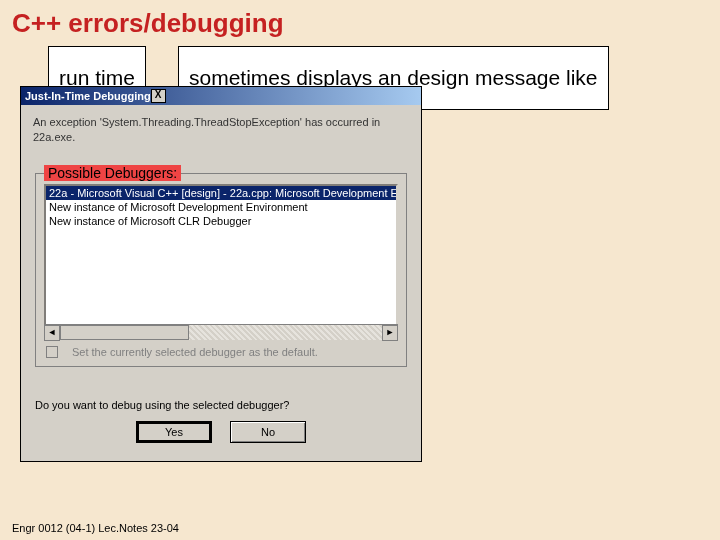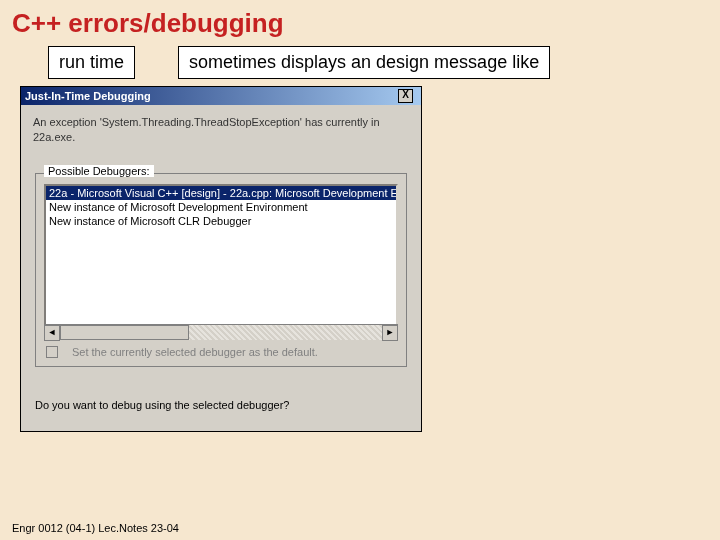--- a/index.html
+++ b/index.html
@@ -18,22 +18,22 @@
     left: 12px;
     font-size: 26px;
     font-weight: bold;
     color: #c52121;
     font-family: "Comic Sans MS", "Comic Sans", cursive, Arial;
   }
   .label-box {
     position: absolute;
     background: #fff;
     border: 1px solid #000;
-    padding: 5px 10px;
-    font-size: 18px;
+    padding: 19px 10px;
+    font-size: 21px;
     white-space: nowrap;
   }
   .label-runtime { top: 46px; left: 48px; }
   .label-msg     { top: 46px; left: 178px; }
   .footer {
     position: absolute;
     left: 12px;
     bottom: 6px;
     font-size: 11px;
     color: #000;
@@ -46,25 +46,24 @@
     left: 20px;
     width: 402px;
     background: #d4d0c8;
     border: 1px solid #000;
     font-family: Tahoma, Arial, sans-serif;
     font-size: 11px;
   }
   .titlebar {
     display: flex;
     align-items: center;
-    justify-content: space-between;
     background: linear-gradient(to right, #0a246a, #a6caf0);
     color: #fff;
     height: 18px;
-    padding: 0 8px 0 4px;
+    padding: 0 14px 0 4px;
     font-weight: bold;
     font-size: 11px;
   }
   .close-btn {
     width: 15px;
     height: 14px;
     background: #d4d0c8;
     border: 1px solid #000;
     color: #000;
     font-size: 10px;
@@ -83,23 +82,23 @@
   .groupbox {
     border: 1px solid #808080;
     position: relative;
     margin: 0 2px 10px 2px;
     padding: 10px 8px 8px 8px;
   }
   .groupbox-label {
     position: absolute;
     top: -9px;
     left: 8px;
-    background: #ffffff;
+    background: #ef4444;
     padding: 0 4px;
-    font-size: 11px;
+    font-size: 14px;
   }
   .listbox {
     width: 100%;
     height: 156px;
     background: #fff;
     border: 2px inset #d4d0c8;
     overflow: hidden;
   }
   .list-item {
     font-size: 11px;
@@ -189,21 +188,21 @@
 <div class="label-box label-msg">sometimes displays an design message like</div>
 <div class="footer">Engr 0012 (04-1) Lec.Notes 23-04</div>
 
 <div class="dialog">
   <div class="titlebar">
     <span>Just-In-Time Debugging</span>
     <div class="close-btn">X</div>
   </div>
   <div class="dlg-body">
     <div class="exception-text">
-      <span>An exception 'System.Threading.ThreadStopException' has currently in</span><br>
+      <span>An exception 'System.Threading.ThreadStopException' has occurred in</span><br>
       <span>22a.exe.</span>
     </div>
 
     <div class="groupbox">
       <span class="groupbox-label">Possible Debuggers:</span>
 
       <div class="listbox">
         <div class="list-item selected">22a - Microsoft Visual C++ [design] - 22a.cpp: Microsoft Development En</div>
         <div class="list-item">New instance of Microsoft Development Environment</div>
         <div class="list-item">New instance of Microsoft CLR Debugger</div>
@@ -217,14 +216,18 @@
       </div>
 
       <div class="checkbox-row">
         <div class="chk"></div>
         <span>Set the currently selected debugger as the default.</span>
       </div>
     </div>
 
     <div class="prompt">Do you want to debug using the selected debugger?</div>
 
+    <div class="btn-row">
+      <div class="btn default">Yes</div>
+      <div class="btn">No</div>
+    </div>
   </div>
 </div>
 
 </body></html>

